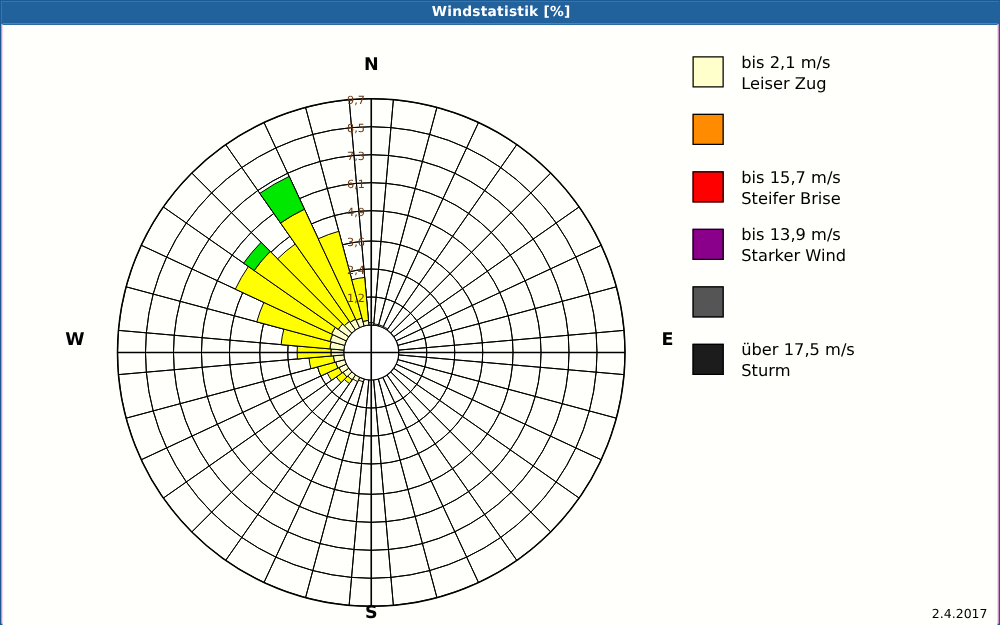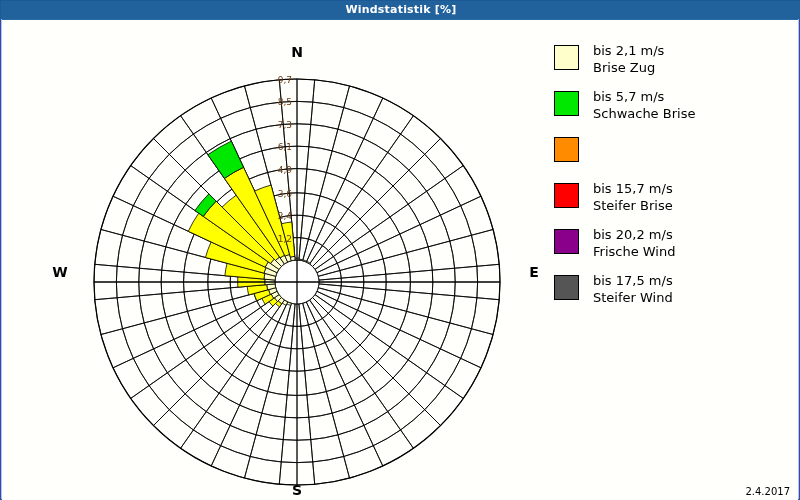--- a/index.html
+++ b/index.html
@@ -6,21 +6,21 @@
   body{
     width:800px;height:500px;
     background:#ffffff;
     font-family:"DejaVu Sans", sans-serif;
     overflow:hidden;
   }
   #app{
     position:relative;width:800px;height:500px;
     box-sizing:border-box;
     border:1px solid #1c5a96;
-    background:#c4b5fd;
+    background:#f9a8d4;
     padding-left:12px;
   }
   
   #titlebar{
     position:absolute;left:0;top:0;width:800px;height:17px;
     background:#21619c;
     color:#ffffff;
     font-size:11px;font-weight:bold;
     display:flex;align-items:center;justify-content:center;
     letter-spacing:.2px;
@@ -441,52 +441,48 @@
       <div class="compass-label" id="label-s">S</div>
       <div class="compass-label" id="label-w">W</div>
       <div class="compass-label" id="label-e">E</div>
     </div>
 
     <div id="legend">
         <div class="legend-row">
           <div class="swatch" style="background: rgb(255, 255, 204);"></div>
           <div class="legend-text">
             <div>bis 2,1 m/s</div>
-            <div>Brise Zug</div>
-          </div>
-        </div>
-        <div class="legend-row">
-          <div class="swatch" style="background: rgb(0, 232, 0);"></div>
-          <div class="legend-text">
-            <div>bis 5,7 m/s</div>
-            <div>Schwache Brise</div>
+            <div>Leiser Zug</div>
           </div>
         </div>
         <div class="legend-row">
           <div class="swatch" style="background: rgb(255, 140, 0);"></div>
         </div>
         <div class="legend-row">
           <div class="swatch" style="background: rgb(255, 0, 0);"></div>
           <div class="legend-text">
             <div>bis 15,7 m/s</div>
             <div>Steifer Brise</div>
           </div>
         </div>
         <div class="legend-row">
           <div class="swatch" style="background: rgb(139, 0, 139);"></div>
           <div class="legend-text">
-            <div>bis 20,2 m/s</div>
-            <div>Frische Wind</div>
+            <div>bis 13,9 m/s</div>
+            <div>Starker Wind</div>
           </div>
         </div>
         <div class="legend-row">
           <div class="swatch" style="background: rgb(85, 85, 85);"></div>
+        </div>
+        <div class="legend-row">
+          <div class="swatch" style="background: rgb(28, 28, 28);"></div>
           <div class="legend-text">
-            <div>bis 17,5 m/s</div>
-            <div>Steifer Wind</div>
+            <div>über 17,5 m/s</div>
+            <div>Sturm</div>
           </div>
         </div>
       </div>
 
     <div id="datestamp">2.4.2017</div>
 
   </div>
 </div>
 
 </body></html>

